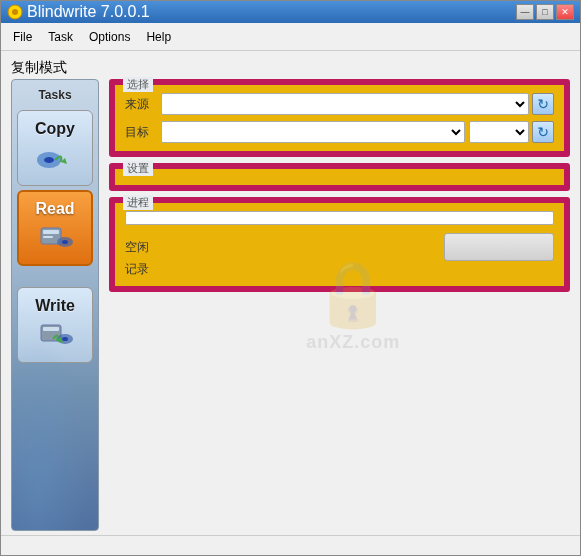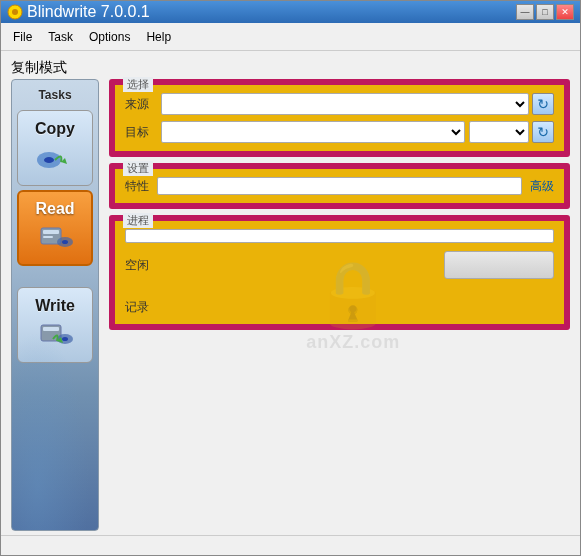--- a/index.html
+++ b/index.html
@@ -325,21 +325,21 @@
       background: linear-gradient(to bottom, #e8e8e8, #d0d0d0);
       border: 1px solid #aaa;
       border-radius: 3px;
       cursor: pointer;
       font-size: 12px;
     }
 
     .log-row {
       display: flex;
       align-items: flex-end;
-      margin-top: 20px;
+      margin-top: 0;
     }
 
     .log-label {
       font-size: 12px;
       color: #333;
     }
 
     
     .watermark {
       position: absolute;
@@ -478,25 +478,20 @@
             </select>
             <select class="form-select-small">
               <option></option>
             </select>
             <div class="refresh-btn">↻</div>
           </div>
         </div>
 
         <div class="section">
           <span class="section-label">设置</span>
-          <div class="settings-row">
-            <span class="property-label">特性</span>
-            <div class="property-bar"></div>
-            <a class="advanced-link">高级</a>
-          </div>
         </div>
 
         <div class="section">
           <span class="section-label">进程</span>
 
           <div class="progress-bar-container">
             <div class="progress-bar-fill" style="width:0%"></div>
           </div>
 
           <div class="progress-info-row">

